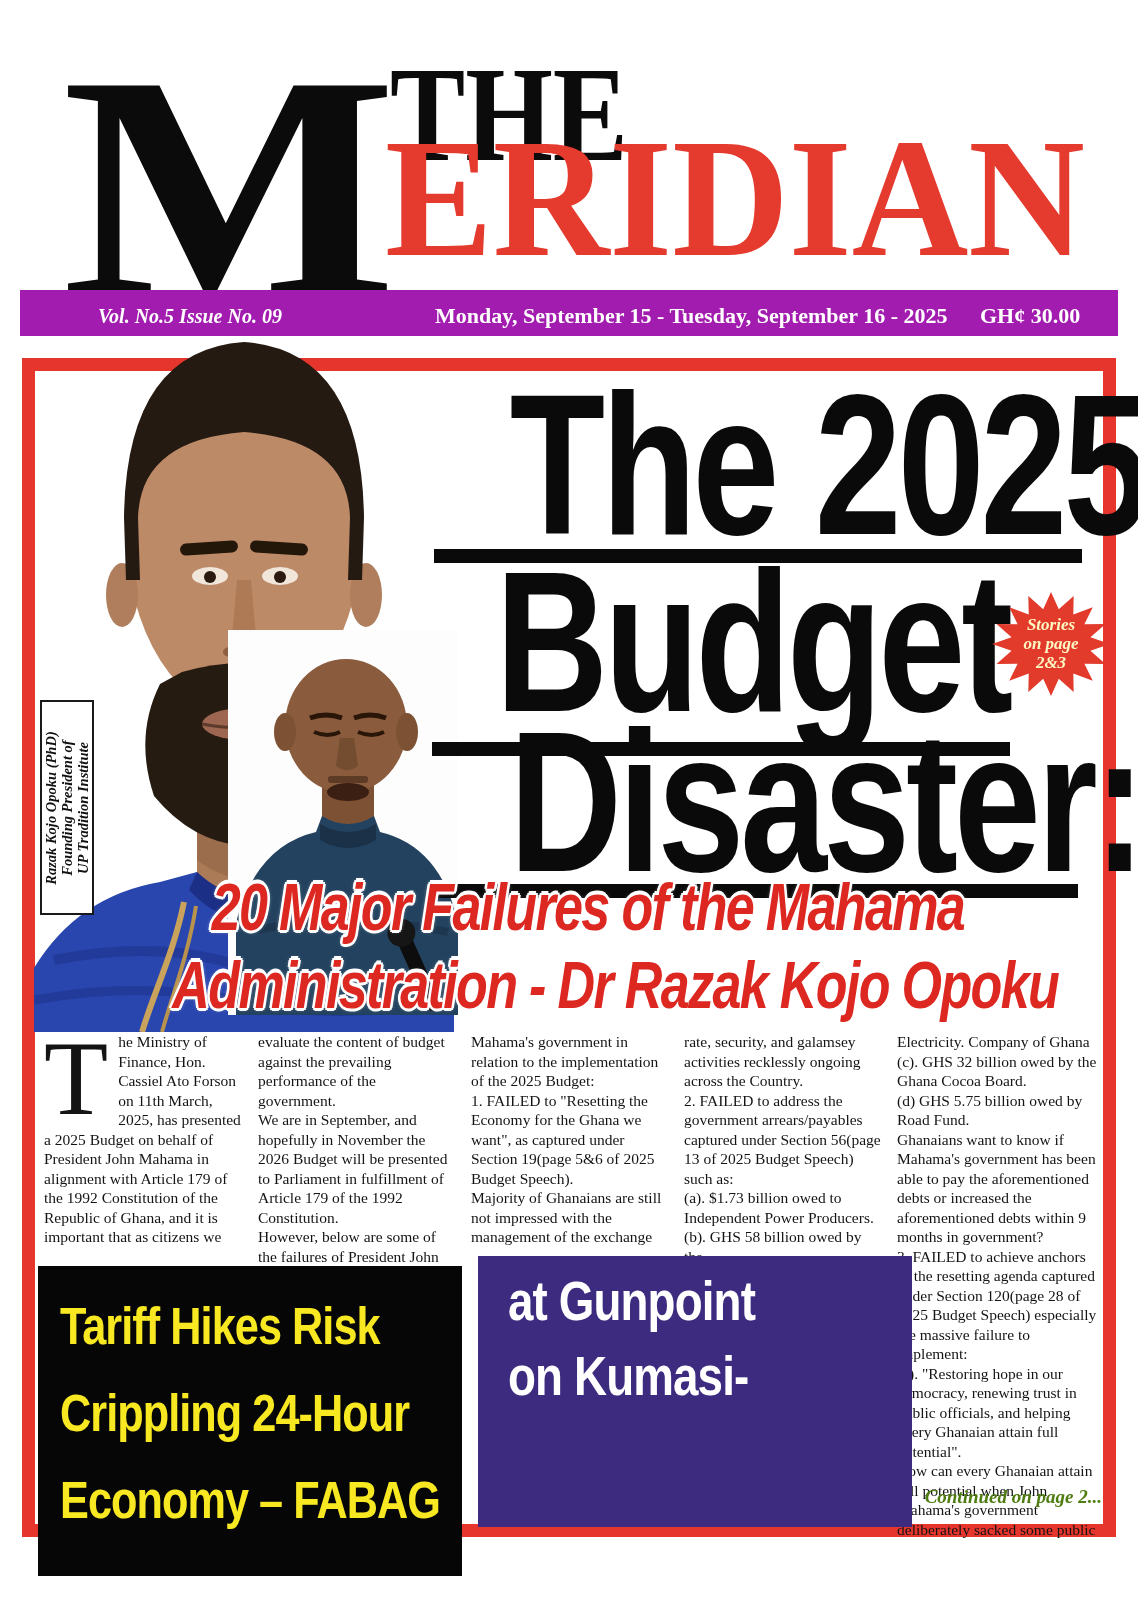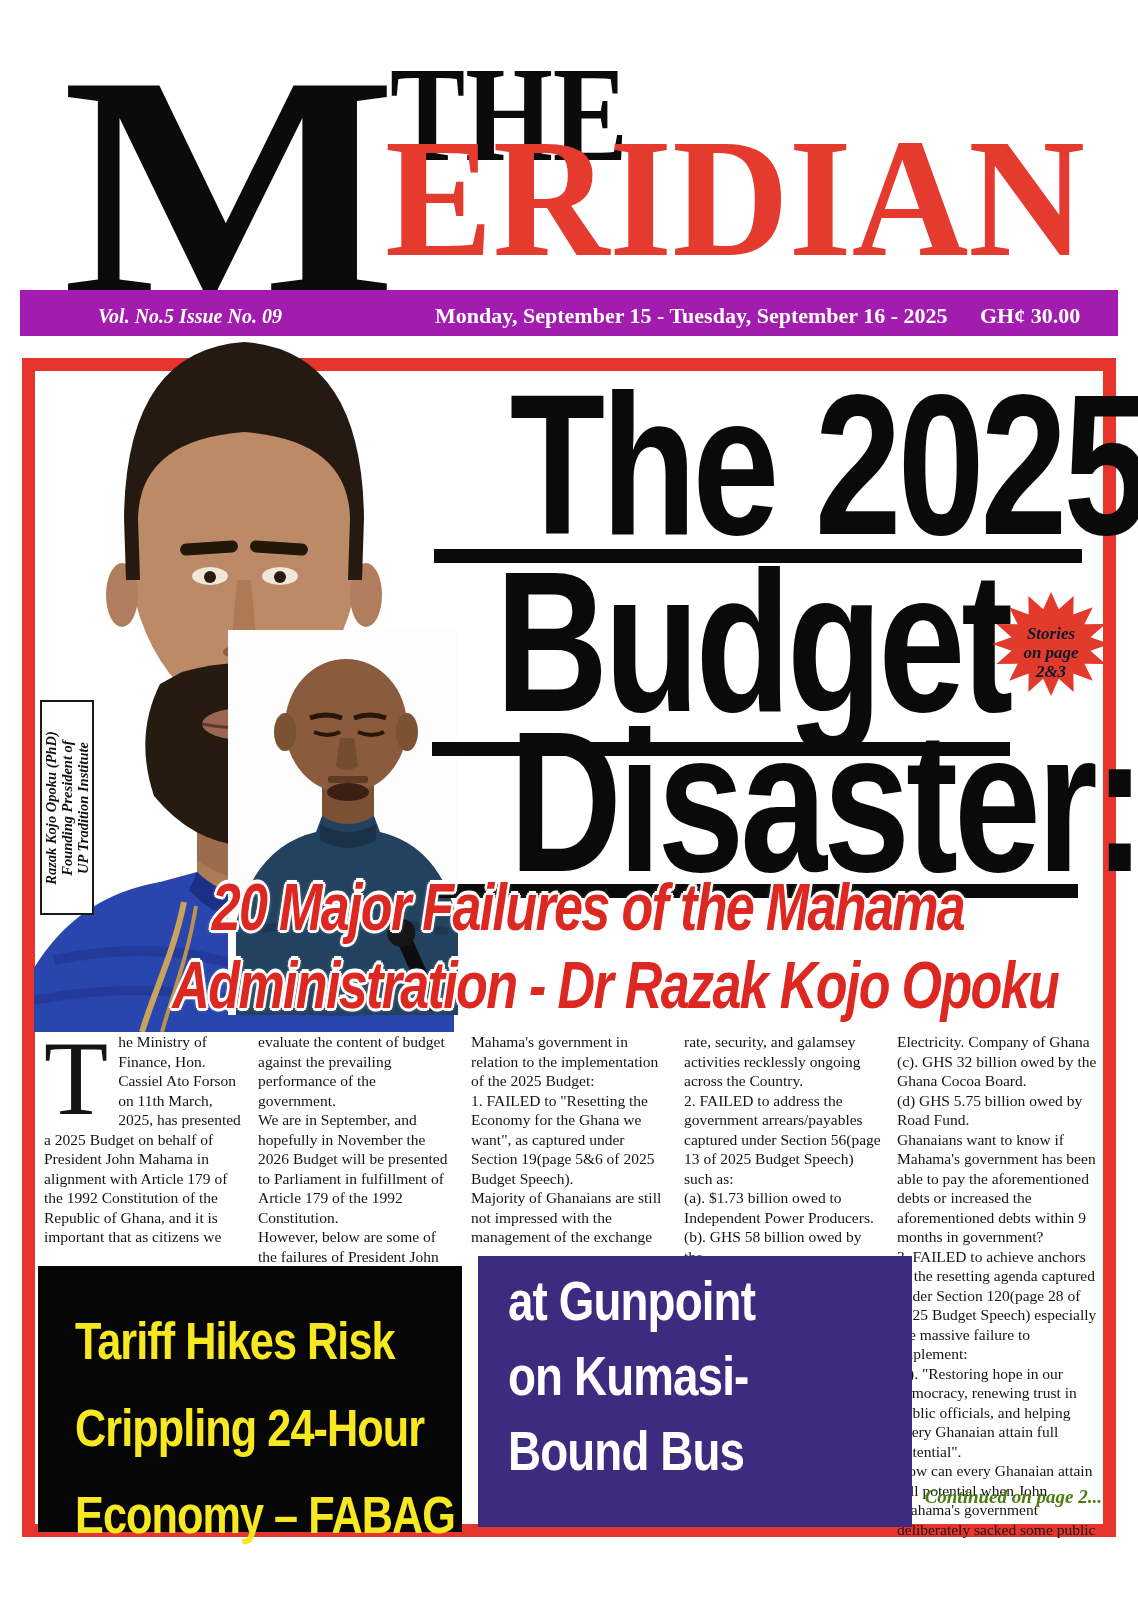--- a/index.html
+++ b/index.html
@@ -45,21 +45,21 @@
   .bar2{left:432px;top:742px;width:578px;}
   .bar3{left:437px;top:884px;width:641px;}
 
   
   .starburst{left:992px;top:592px;width:118px;height:104px;background:#e23a2b;z-index:6;
     clip-path:polygon(100% 50%,83.4% 56.6%,96.2% 69.2%,78.3% 68.9%,85.4% 85.4%,68.9% 78.3%,
       69.2% 96.2%,56.6% 83.4%,50% 100%,43.4% 83.4%,30.8% 96.2%,31.1% 78.3%,14.6% 85.4%,
       21.7% 68.9%,3.8% 69.2%,16.6% 56.6%,0% 50%,16.6% 43.4%,3.8% 30.8%,21.7% 31.1%,
       14.6% 14.6%,31.1% 21.7%,30.8% 3.8%,43.4% 16.6%,50% 0%,56.6% 16.6%,69.2% 3.8%,
       68.9% 21.7%,85.4% 14.6%,78.3% 31.1%,96.2% 30.8%,83.4% 43.4%);}
-  .starburst .stx{margin-top:32px;text-align:center;color:#0f172a;font-style:italic;
+  .starburst .stx{margin-top:23px;text-align:center;color:#fef9c3;font-style:italic;
                   font-weight:bold;font-size:17px;line-height:19px;}
 
   
   .subhead{left:88px;top:876px;width:1000px;text-align:center;z-index:7;}
   .subhead .line{line-height:62px;white-space:nowrap;}
   .subhead .line span{display:inline-block;font-family:"Liberation Sans",sans-serif;
     font-weight:bold;font-style:italic;font-size:62px;letter-spacing:-2px;color:#dd2721;
     transform:scale(0.84,1.08);transform-origin:center center;
     text-shadow:3px 0 0 #fff,-3px 0 0 #fff,0 3px 0 #fff,0 -3px 0 #fff,
                 2px 2px 0 #fff,-2px 2px 0 #fff,2px -2px 0 #fff,-2px -2px 0 #fff,0 0 6px #fff;}
@@ -68,22 +68,22 @@
   .col{width:198px;top:1032px;font-size:15.5px;line-height:19.5px;color:#141414;
        z-index:4;text-align:left;}
   .pre{white-space:pre-line;}
   .c1{left:44px;} .c2{left:258px;} .c3{left:471px;} .c4{left:684px;} .c5{left:897px;width:205px;}
   .dropcap{float:left;font-size:105px;line-height:82px;font-weight:normal;
            margin:6px 10px 0 0;color:#141414;}
   .continued{left:897px;top:1486px;width:205px;text-align:right;font-weight:bold;
              font-style:italic;font-size:19px;color:#4d7c0f;z-index:4;}
 
   
-  .tariff{left:38px;top:1266px;width:424px;height:266px;background:#060606;z-index:4;
-          padding:15px;box-sizing:border-box;}
+  .tariff{left:38px;top:1266px;width:424px;height:310px;background:#060606;z-index:4;
+          padding:0;box-sizing:border-box;}
   .tariff .tl{margin-left:22px;line-height:76px;white-space:nowrap;}
   .tariff .tl span{display:inline-block;font-family:"Liberation Sans",sans-serif;
         font-weight:bold;font-size:46px;color:#f8e822;transform:scale(0.94,1.12);
         transform-origin:left center;letter-spacing:-1px;}
   .tariff .tl:first-child{margin-top:22px;}
 
   .robbery{left:478px;top:1256px;width:434px;height:271px;background:#3d2b80;z-index:4;
            box-sizing:border-box;}
   .robbery .rl{margin-left:30px;line-height:63px;white-space:nowrap;}
   .robbery .rl span{display:inline-block;font-family:"Liberation Sans",sans-serif;
@@ -233,16 +233,15 @@
 
   <div class="abs tariff">
     <div class="tl"><span>Tariff Hikes Risk</span></div>
     <div class="tl"><span>Crippling 24-Hour</span></div>
     <div class="tl"><span>Economy – FABAG</span></div>
   </div>
 
   <div class="abs robbery">
     <div class="rl"><span>at Gunpoint</span></div>
     <div class="rl"><span>on Kumasi-</span></div>
-    <div class="rl"><span>Bound Bus</span></div>
   </div>
 
 </div>
 
 </body></html>

